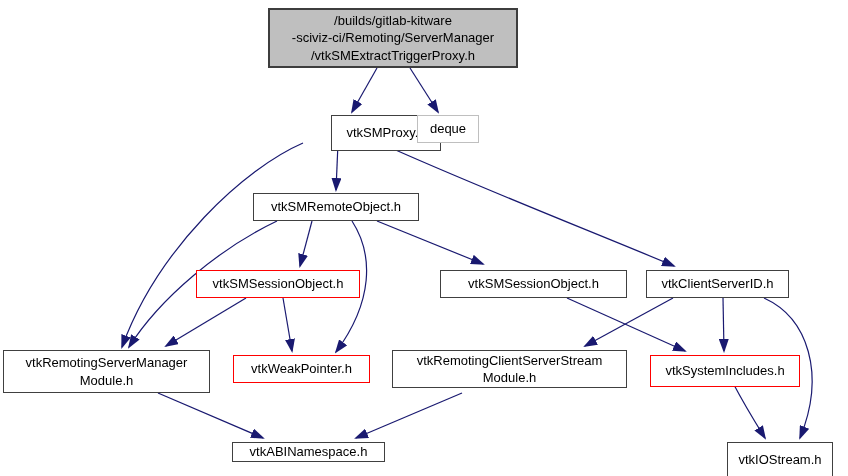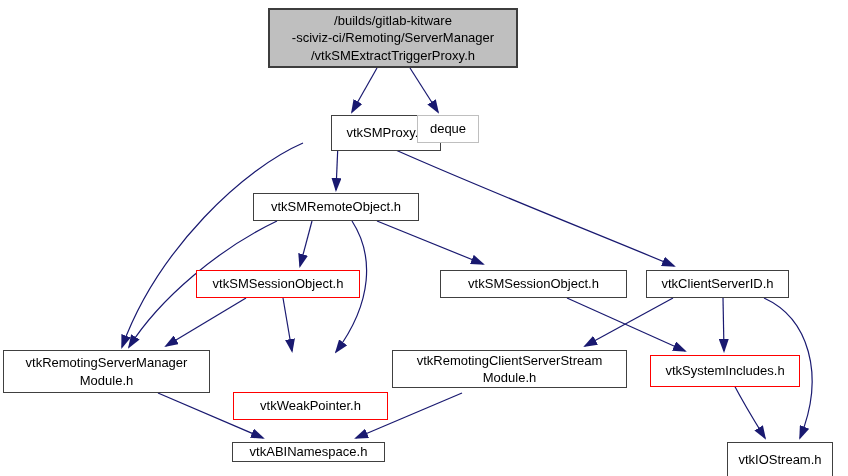--- a/index.html
+++ b/index.html
@@ -67,20 +67,20 @@
 -sciviz-ci/Remoting/ServerManager
 /vtkSMExtractTriggerProxy.h</div>
       <div class="node header" style="left: 284px; top: 115px; width: 110px; height: 36px; margin-left: 47px;">vtkSMProxy.h</div>
       <div class="node external" style="left: 417px; top: 115px; width: 62px; height: 28px;">deque</div>
       <div class="node header" style="left: 253px; top: 193px; width: 166px; height: 28px;">vtkSMRemoteObject.h</div>
       <div class="node truncated" style="left: 196px; top: 270px; width: 164px; height: 28px;">vtkSMSessionObject.h</div>
       <div class="node header" style="left: 440px; top: 270px; width: 187px; height: 28px;">vtkSMSessionObject.h</div>
       <div class="node header" style="left: 646px; top: 270px; width: 143px; height: 28px;">vtkClientServerID.h</div>
       <div class="node header" style="left: 3px; top: 350px; width: 207px; height: 43px;">vtkRemotingServerManager
 Module.h</div>
-      <div class="node truncated" style="left: 233px; top: 355px; width: 155px; height: 28px; margin-top: 37px;">vtkWeakPointer.h</div>
+      <div class="node truncated" style="left: 233px; top: 355px; width: 137px; height: 28px;">vtkWeakPointer.h</div>
       <div class="node header" style="left: 392px; top: 350px; width: 235px; height: 38px;">vtkRemotingClientServerStream
 Module.h</div>
       <div class="node truncated" style="left: 650px; top: 355px; width: 150px; height: 32px;">vtkSystemIncludes.h</div>
       <div class="node header" style="left: 232px; top: 442px; width: 153px; height: 17px; text-align: center;">vtkABINamespace.h</div>
       <div class="node header" style="left: 727px; top: 442px; width: 106px; height: 36px;">vtkIOStream.h</div>
     </div>
 </div>
 
 </body></html>

